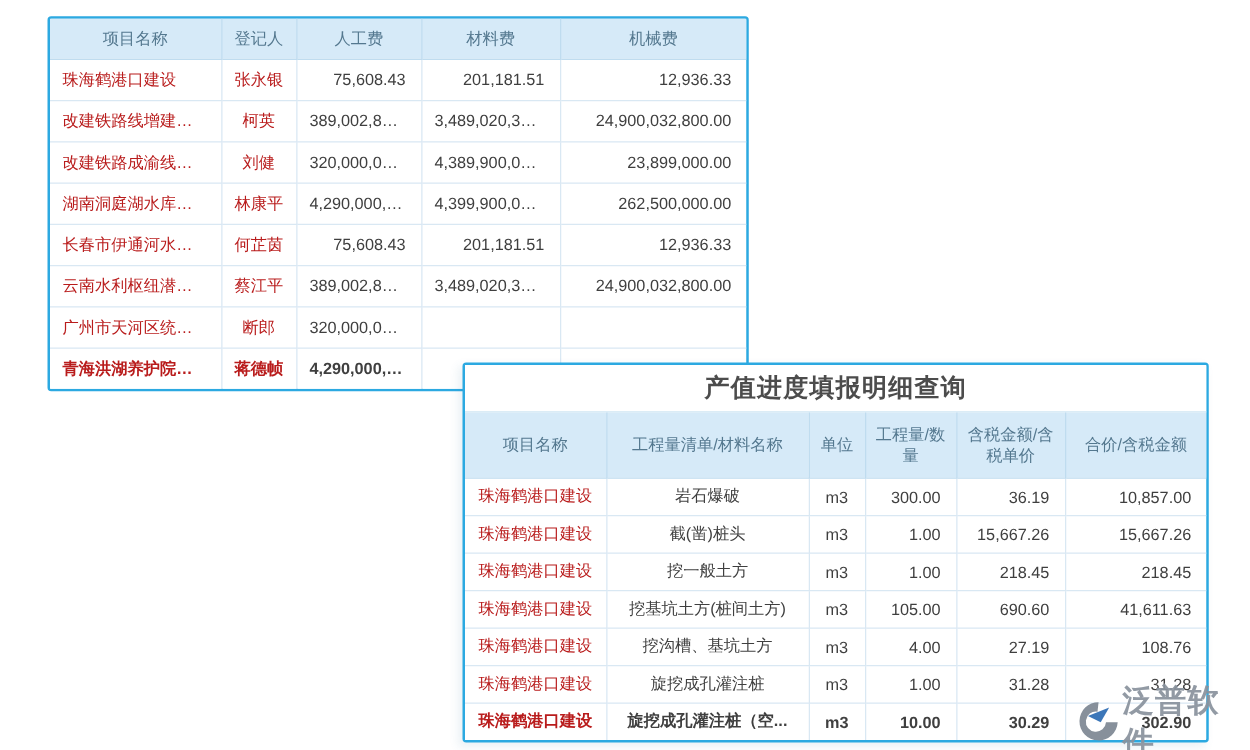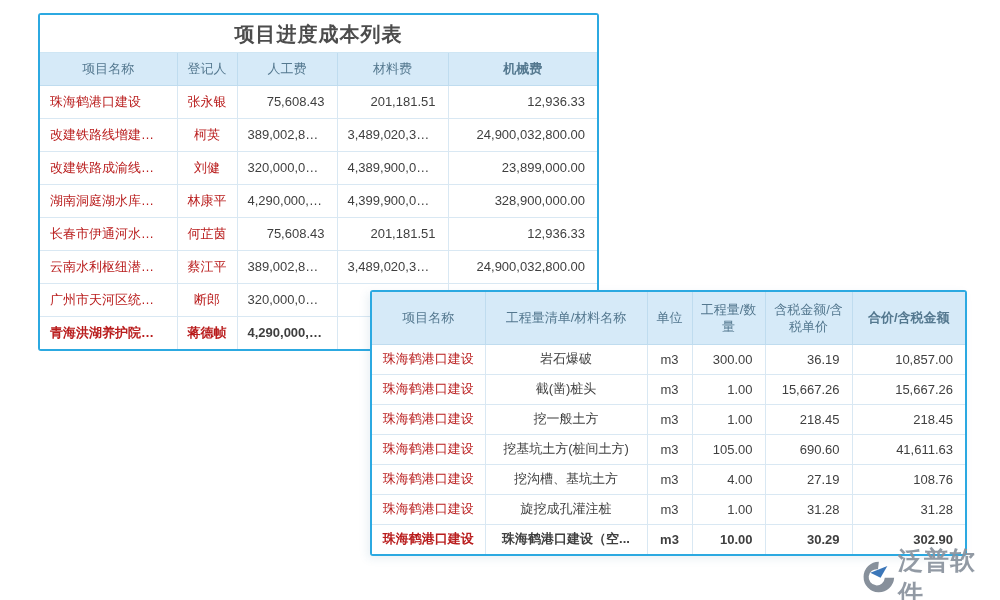--- a/index.html
+++ b/index.html
@@ -9,21 +9,21 @@
   .card { position:absolute; background:#ffffff; border:2px solid #2ca9e1; border-radius:3px; }
   .card1 { left:38px; top:13px; width:561px; z-index:1; }
   .card2 { left:370px; top:290px; width:597px; z-index:10; box-shadow:-3px 3px 8px rgba(60,120,160,0.10); }
 
   .card-title { height:38px; line-height:38px; text-align:center; font-size:20px; font-weight:bold;
     color:#4c4c4c; background:#ffffff; border-bottom:1px solid #cfe6f4; letter-spacing:1px; }
 
   table { width:100%; border-collapse:collapse; table-layout:fixed; font-size:13px; }
   th { background:#d6eaf8; color:#54788f; font-weight:normal; text-align:center;
        border-right:1px solid #bfdcef; border-bottom:1px solid #bfdcef; line-height:17px; padding:0 4px; }
-  th:last-child { border-right:none;font-weight:bold; }
+  th:last-child { border-right:none; }
   td { color:#3f3f3f; border-right:1px solid #d9e8f3; border-bottom:1px solid #d9e8f3;
        padding:0 10px; white-space:nowrap; overflow:hidden; text-overflow:ellipsis; background:#ffffff; }
   td:last-child { border-right:none;margin-top:11px; }
   tbody tr:last-child td { border-bottom:none;font-weight:bold; }
 
   .t1 th { height:32px; }
   .t1 td { height:33px; }
   .t2 th { height:52px; }
   .t2 td { height:30px; }
 
@@ -34,21 +34,20 @@
 
   .watermark { position:absolute; left:860px; top:544px; z-index:50; opacity:0.93; }
   .wm-row { display:flex; align-items:center; }
   .wm-logo { width:36px; height:34px; display:inline-block; margin-right:2px; }
   .wm-brand { font-size:25px; font-weight:bold; color:#8a939e; letter-spacing:1px; }
 </style>
 </head>
 <body>
 
 <div class="card card1">
-  <div class="card-title">项目进度成本列表</div>
   <table class="t1">
     <colgroup>
       <col style="width:137px">
         <col style="width:60px">
         <col style="width:100px">
       <col style="width:111px">
         <col style="width:149px">
     </colgroup>
     <thead>
       <tr>
@@ -79,21 +78,21 @@
           <td class="al-center link">刘健</td>
           <td class="al-right">320,000,090.00</td>
           <td class="al-right">4,389,900,000.00</td>
           <td class="al-right">23,899,000.00</td>
         </tr>
         <tr>
           <td class="al-left link">湖南洞庭湖水库引水工...</td>
           <td class="al-center link">林康平</td>
           <td class="al-right">4,290,000,000.00</td>
           <td class="al-right">4,399,900,000.00</td>
-          <td class="al-right">328,900,000.00</td>
+          <td class="al-right">262,500,000.00</td>
         </tr>
         <tr>
           <td class="al-left link">长春市伊通河水力发电...</td>
           <td class="al-center link">何芷茵</td>
           <td class="al-right">75,608.43</td>
           <td class="al-right">201,181.51</td>
           <td class="al-right">12,936.33</td>
         </tr>
         <tr>
           <td class="al-left link">云南水利枢纽潜明水库...</td>
@@ -114,20 +113,21 @@
           <td class="al-center link">蒋德帧</td>
           <td class="al-right">4,290,000,000.00</td>
           <td class="al-right"></td>
           <td class="al-right"></td>
         </tr>
       </tbody>
   </table>
 </div>
 
 <div class="card card2">
+  <div class="card-title">产值进度填报明细查询</div>
   <table class="t2">
     <colgroup>
       <col style="width:113px">
         <col style="width:162px">
         <col style="width:45px">
       <col style="width:73px">
         <col style="width:87px">
         <col style="width:113px">
     </colgroup>
     <thead>
@@ -184,21 +184,21 @@
         <tr>
           <td class="al-center link">珠海鹤港口建设</td>
           <td class="al-center">旋挖成孔灌注桩</td>
           <td class="al-center">m3</td>
           <td class="al-right">1.00</td>
           <td class="al-right">31.28</td>
           <td class="al-right">31.28</td>
         </tr>
         <tr>
           <td class="al-center link">珠海鹤港口建设</td>
-          <td class="al-center">珠海鹤港口建设（空...</td>
+          <td class="al-center">旋挖成孔灌注桩（空...</td>
           <td class="al-center">m3</td>
           <td class="al-right">10.00</td>
           <td class="al-right">30.29</td>
           <td class="al-right">302.90</td>
         </tr>
       </tbody>
   </table>
 </div>
 
 <div class="watermark">

